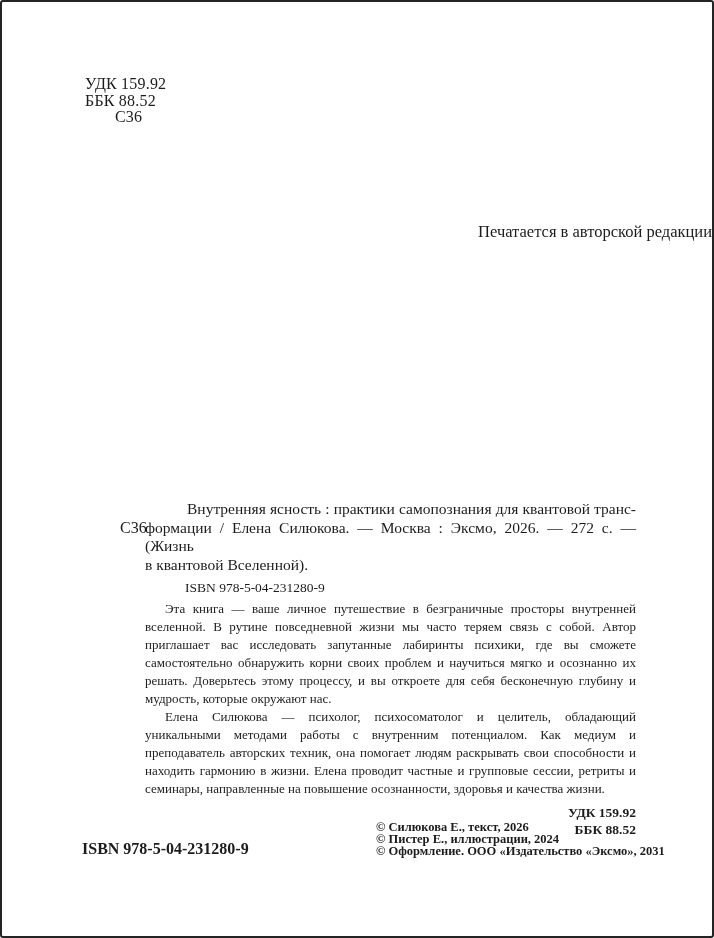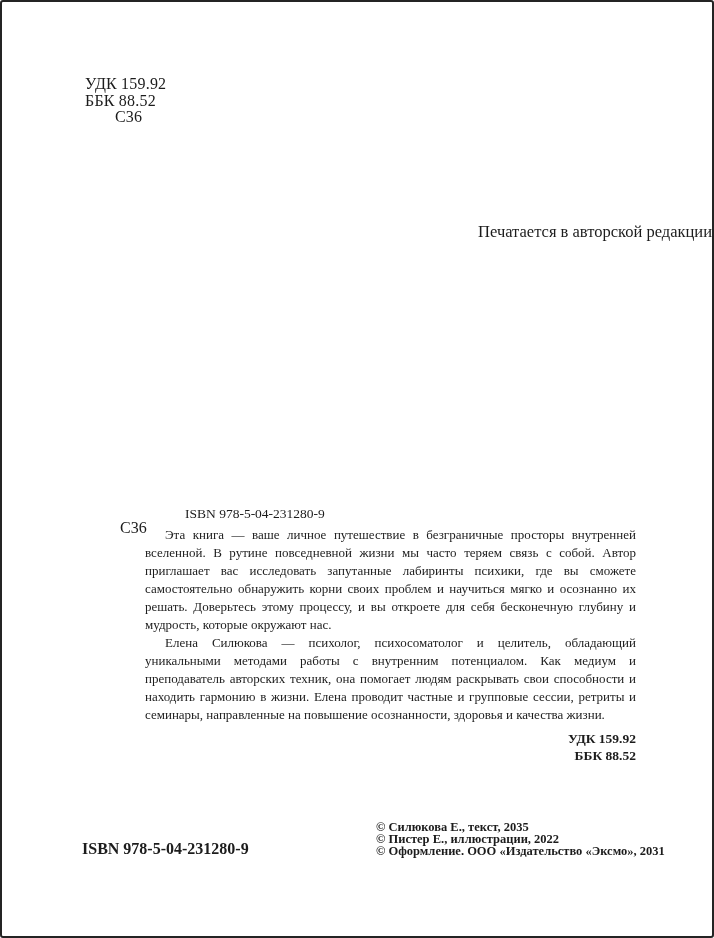--- a/index.html
+++ b/index.html
@@ -119,30 +119,35 @@
   <div class="tl-block">
     <div>УДК 159.92</div>
     <div>ББК 88.52</div>
     <div class="indent">С36</div>
   </div>
 
   <div class="notice">Печатается в авторской редакции</div>
 
   <div class="catalog">
     <div class="code">С36</div>
+    <div>
+      <div class="desc-line first">Внутренняя ясность : практики самопознания для квантовой транс-</div>
+      <div class="desc-line">формации / Елена Силюкова. — Москва : Эксмо, 2026. — 272 с. — (Жизнь</div>
+      <div class="desc-line last">в квантовой Вселенной).</div>
+    </div>
     <div class="isbn-mid">ISBN 978-5-04-231280-9</div>
     <p class="annot">Эта книга — ваше личное путешествие в безграничные просторы внутренней вселенной. В рутине повседневной жизни мы часто теряем связь с собой. Автор приглашает вас исследовать запутанные лабиринты психики, где вы сможете самостоятельно обнаружить корни своих проблем и научиться мягко и осознанно их решать. Доверьтесь этому процессу, и вы откроете для себя бесконечную глубину и мудрость, которые окружают нас.</p>
     <p class="annot second">Елена Силюкова — психолог, психосоматолог и целитель, обладающий уникальными методами работы с внутренним потенциалом. Как медиум и преподаватель авторских техник, она помогает людям раскрывать свои способности и находить гармонию в жизни. Елена проводит частные и групповые сессии, ретриты и семинары, направленные на повышение осознанности, здоровья и качества жизни.</p>
     <div class="udk-right">
       <div>УДК 159.92</div>
       <div>ББК 88.52</div>
     </div>
   </div>
 
   <div class="isbn-bottom">ISBN 978-5-04-231280-9</div>
 
   <div class="copyrights">
-    <div>© Силюкова Е., текст, 2035</div>
-    <div>© Пистер Е., иллюстрации, 2022</div>
+    <div>© Силюкова Е., текст, 2026</div>
+    <div>© Пистер Е., иллюстрации, 2024</div>
     <div>© Оформление. ООО «Издательство «Эксмо», 2031</div>
   </div>
 
 </div>
 
 </body></html>

